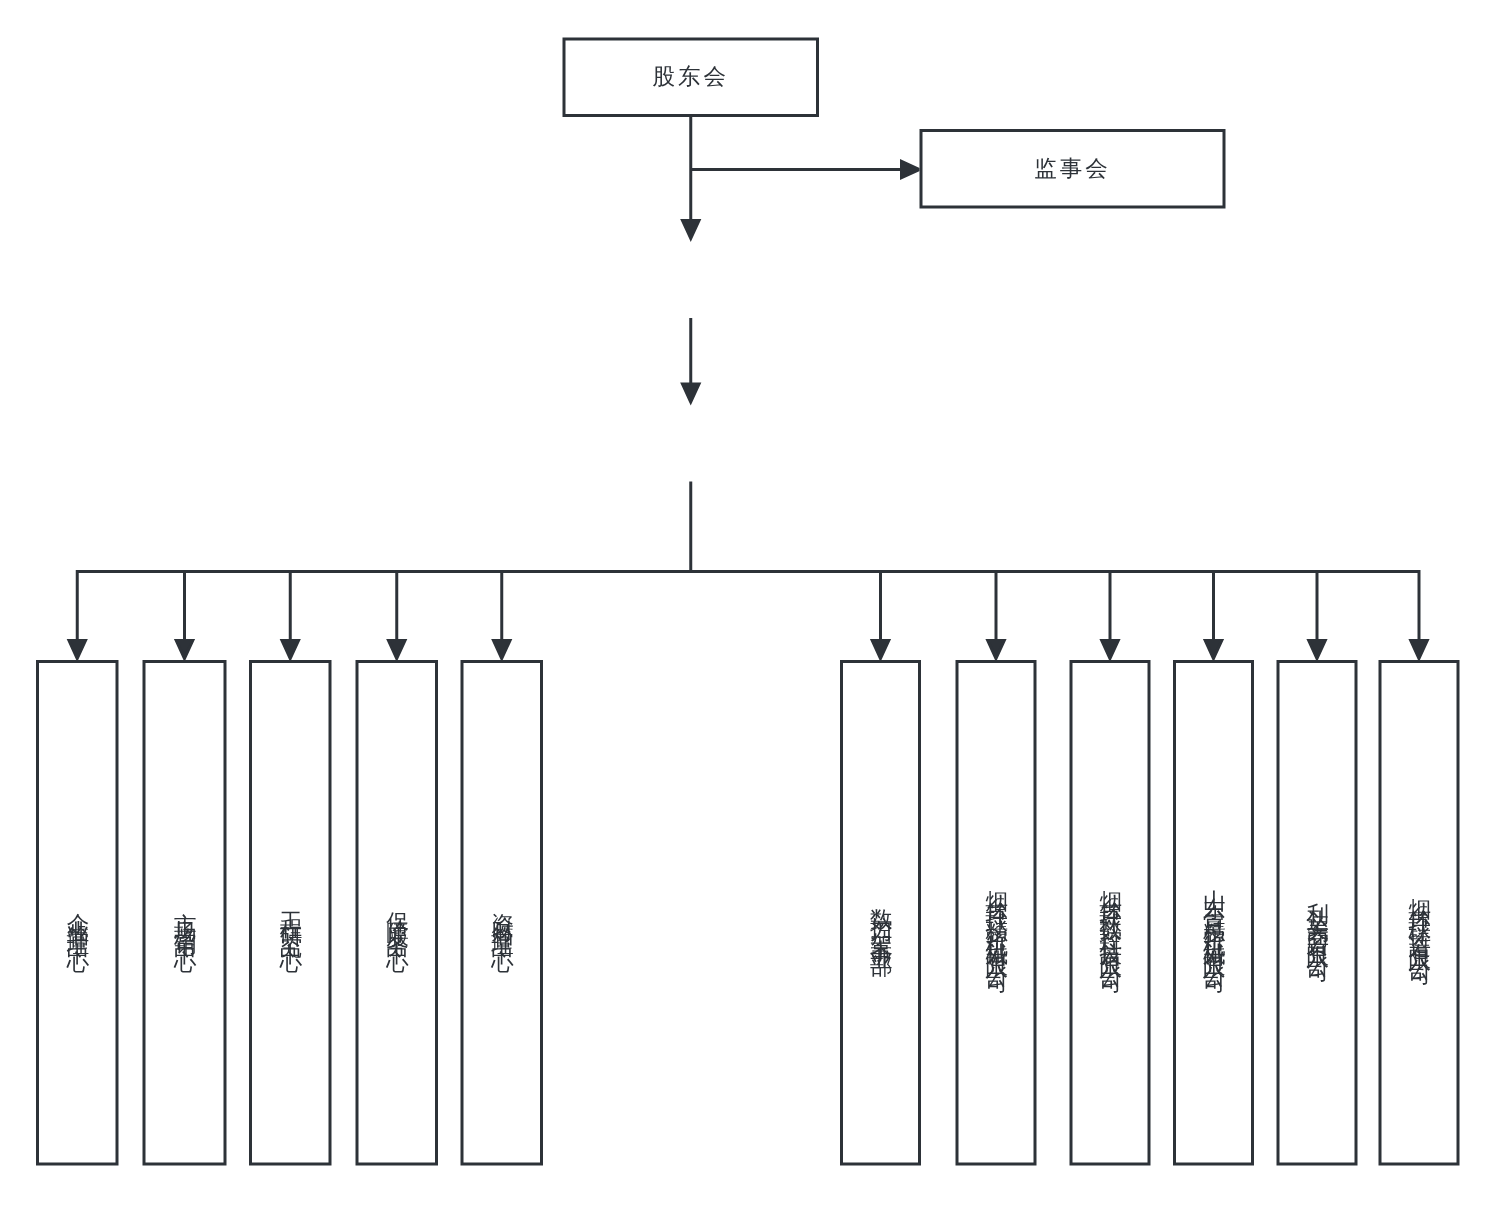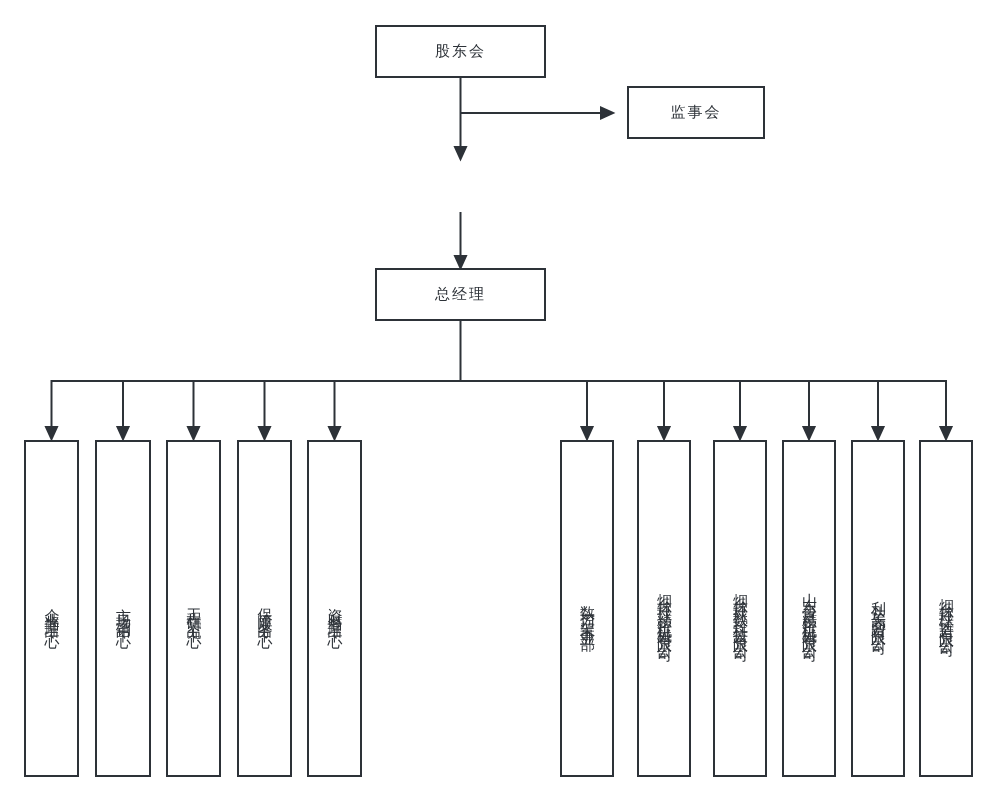--- a/index.html
+++ b/index.html
@@ -97,24 +97,23 @@
     <line x1="809" y1="380" x2="809" y2="428"></line>
       <polygon points="809,439 803.5,427 814.5,427"></polygon>
     <line x1="878" y1="380" x2="878" y2="428"></line>
       <polygon points="878,439 872.5,427 883.5,427"></polygon>
     <line x1="946" y1="380" x2="946" y2="428"></line>
       <polygon points="946,439 940.5,427 951.5,427"></polygon>
   </svg>
 
   <div class="hbox" style="left:375px; top:25px;">股东会</div>
 
-  <div class="hbox" style="left:627px; top:86px; width:138px;">监事会</div>
+  <div class="hbox" style="left:613px; top:86px; width:204px;">监事会</div>
 
 
-  <div class="hbox" style="left:375px; top:268px;">总经理</div>
 
   <div class="vbox" style="left:24px;">
     <span class="vtext">企业管理中心</span>
   </div>
   <div class="vbox" style="left:95px; width:56px;">
     <span class="vtext">市场营销中心</span>
   </div>
   <div class="vbox" style="left:166px;">
     <span class="vtext">工程研究中心</span>
   </div>

